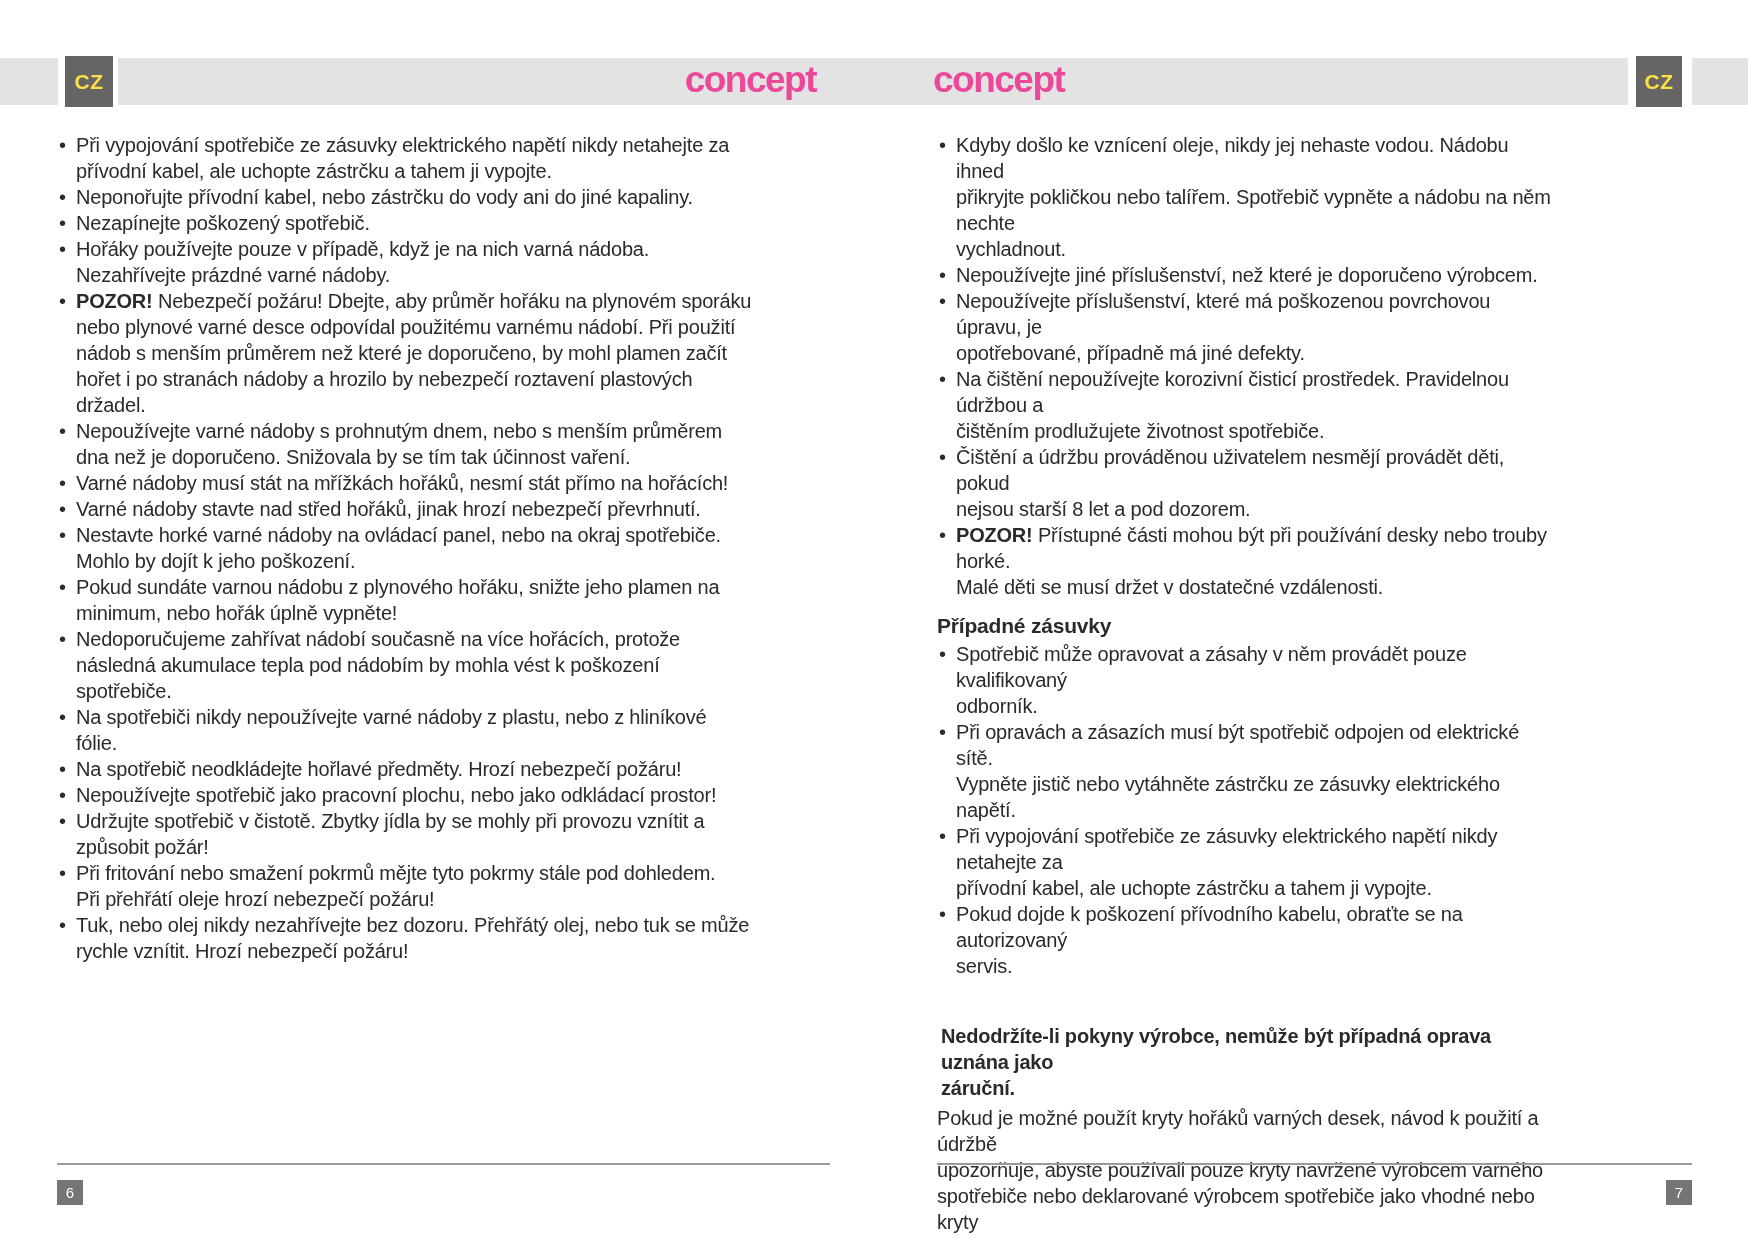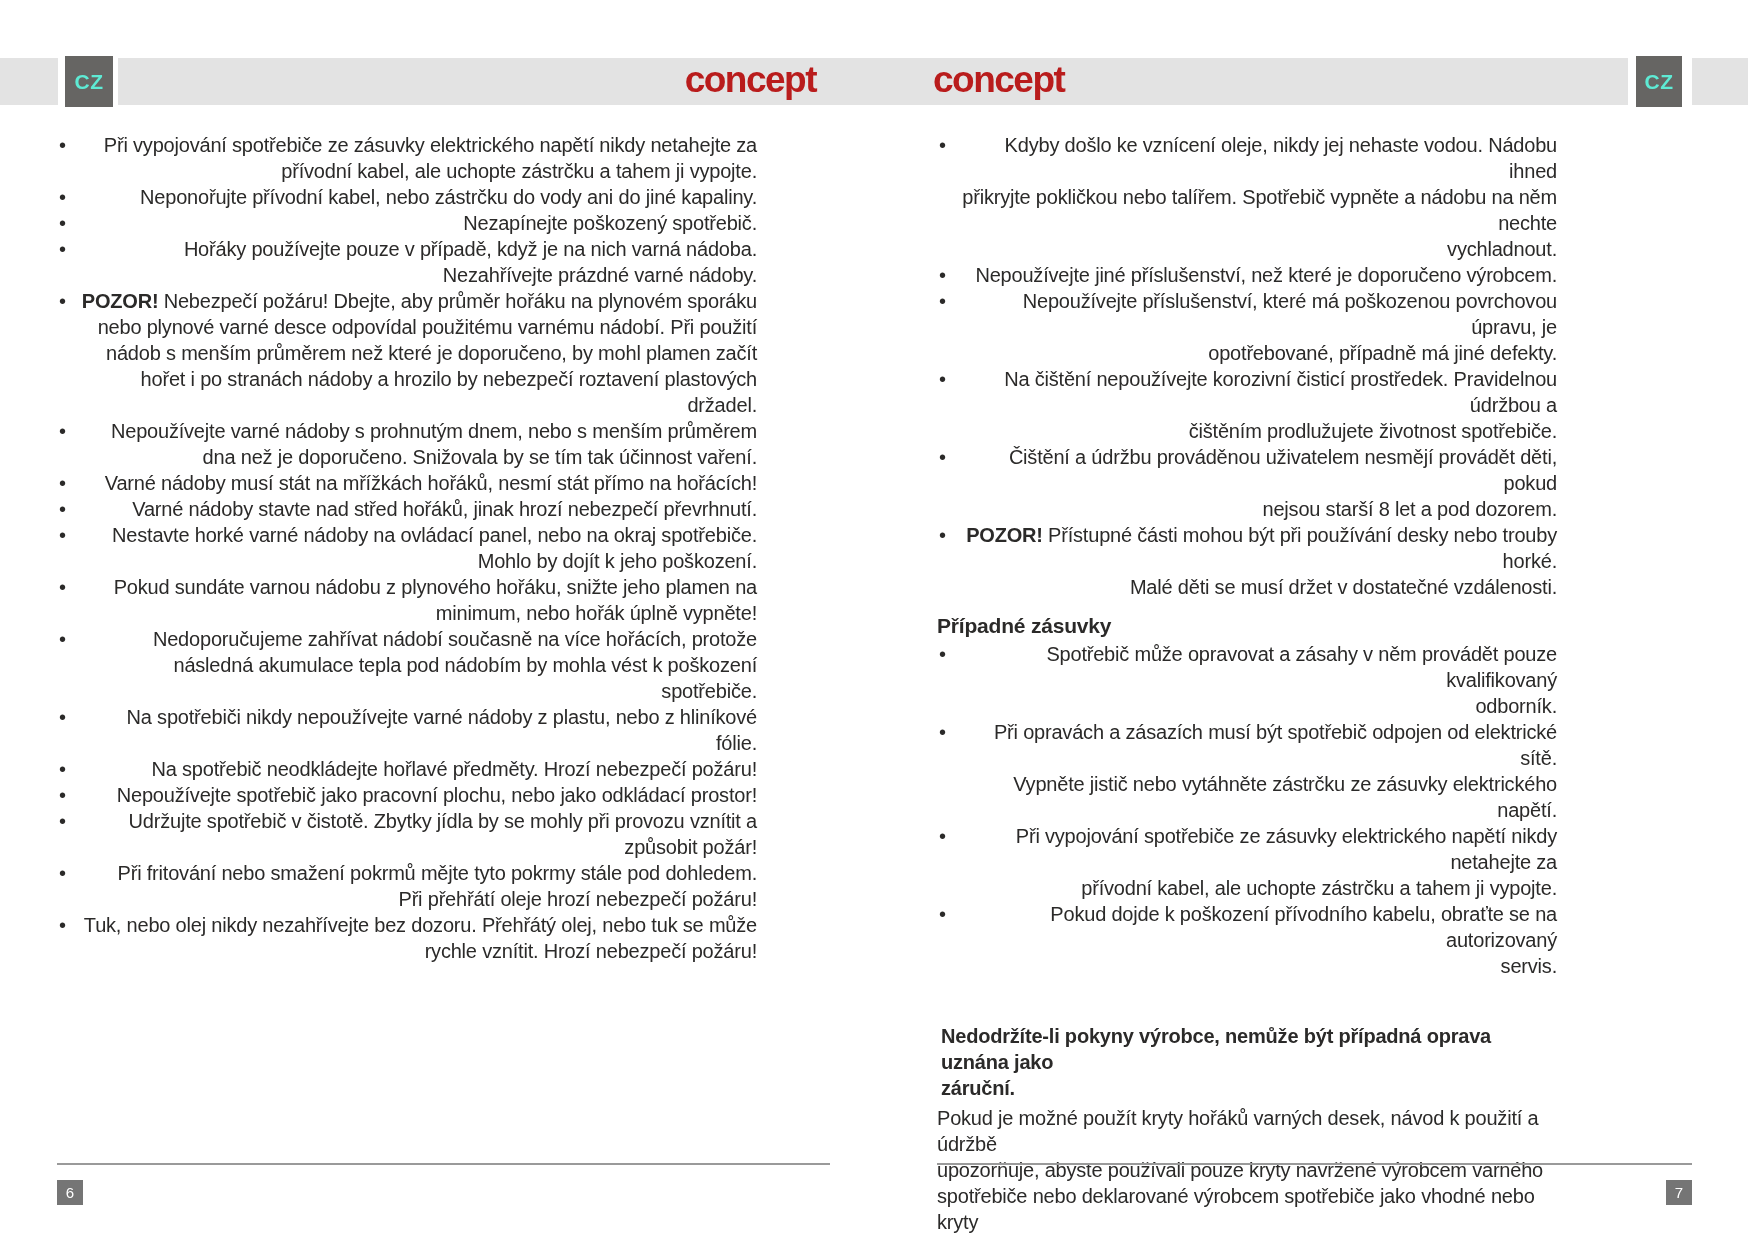--- a/index.html
+++ b/index.html
@@ -8,36 +8,36 @@
     font-family:"Liberation Sans", sans-serif;color:#2b2a29;
   }
   
   .hseg{position:absolute;top:58px;height:47px;background:#e3e3e3;}
   .hseg-a{left:0;width:58px;}
   .hseg-b{left:118px;width:1510px;}
   .hseg-c{left:1692px;width:56px;}
   .lang-badge{
     position:absolute;top:56px;width:48px;height:51px;background:#666563;
     display:flex;align-items:center;justify-content:center;
-    color:#5eead4;font-size:21px;font-weight:bold;letter-spacing:0.5px;
+    color:#fde047;font-size:21px;font-weight:bold;letter-spacing:0.5px;
   }
   .lang-left{left:65px;}
   .lang-right{left:1636px;width:46px;}
   .brand{
     position:absolute;top:58px;height:30px;line-height:44px;
-    font-size:37px;font-weight:700;letter-spacing:-1.5px;color:#b91c1c;
+    font-size:37px;font-weight:700;letter-spacing:-1.5px;color:#ec4899;
   }
   .brand-left{left:658px;width:158px;text-align:right;}
   .brand-right{left:933px;width:158px;text-align:left;}
   
   .col{position:absolute;top:132px;font-size:20px;line-height:26px;letter-spacing:-0.2px;}
   .col-left{left:57px;width:700px;}
   .col-right{left:937px;width:620px;}
   ul.bullets{list-style:none;margin:0;padding:0;}
-  ul.bullets li{position:relative;padding-left:19px;white-space:pre-line;text-align:right;}
+  ul.bullets li{position:relative;padding-left:19px;white-space:pre-line;}
   ul.bullets li::before{content:"\2022";position:absolute;left:2px;top:0;}
   .section-heading{font-size:21px;font-weight:bold;margin:13px 0 2px 0;}
   .warranty{font-weight:bold;margin:44px 0 0 4px;white-space:pre-line;}
   .plain-paragraphs p{margin:4px 0 0 0;white-space:pre-line;}
   
   .footer-rule{position:absolute;top:1163px;height:2px;background:#9a9a9a;}
   .rule-left{left:57px;width:773px;}
   .rule-right{left:937px;width:755px;}
   .page-badge{
     position:absolute;top:1180px;width:26px;height:25px;background:#757575;

